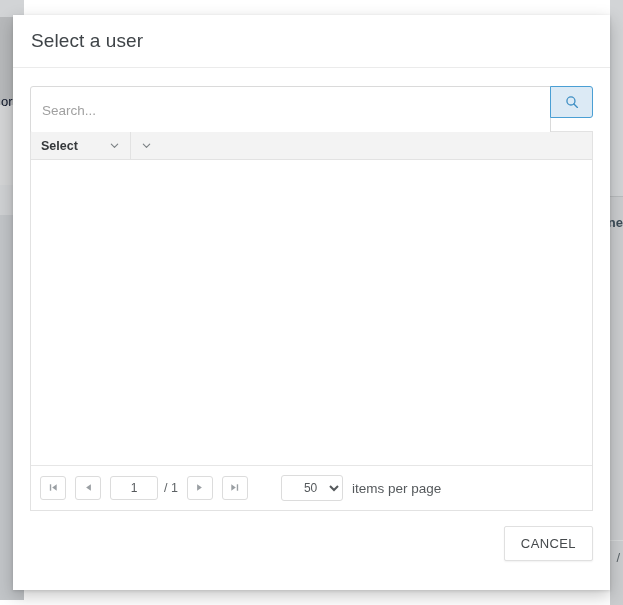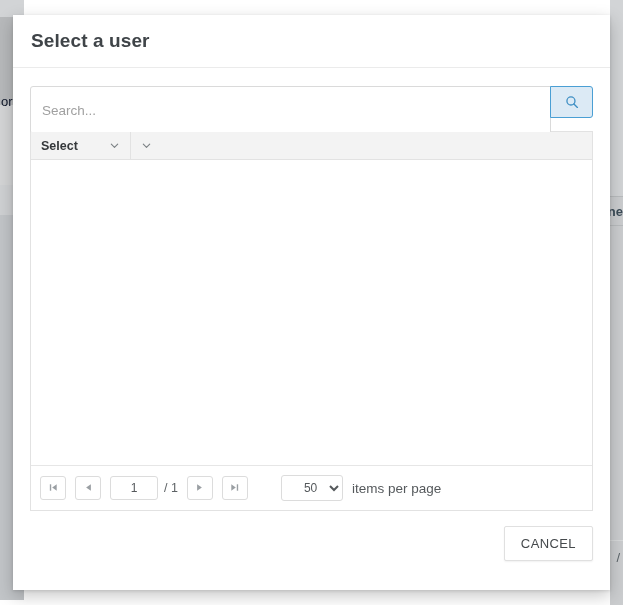--- a/index.html
+++ b/index.html
@@ -95,21 +95,21 @@
     height: 53px;
     box-sizing: border-box;
     border-bottom: 1px solid #ebebeb;
     display: flex;
     align-items: center;
     padding: 0 18px;
   }
   #modal-title {
     font-size: 19px;
     color: #3f4448;
-    font-weight: bold;
+    font-weight: normal;
     letter-spacing: 0.1px;
     text-align: center;
   }
 
   
   #modal-body {
     padding: 18px 17px 0 17px;
     box-sizing: border-box;
   }
 
@@ -314,21 +314,21 @@
 
   <span class="bg-text-left" style="left:1px;top:94px;">or</span>
 
   <div class="bg-right-panel">
     <div class="bg-right-col2" style="top:0;height:605px;background:#ffffff;"></div>
     <div class="bg-right-col" style="top:0;height:605px;background:#cbcdcf;"></div>
     <div class="bg-right-col" style="top:0;height:196px;background:#d2d4d6;"></div>
   </div>
   <div class="bg-hline" style="right:0;width:13px;top:196px;"></div>
   <div class="bg-hline" style="right:0;width:13px;top:225px;"></div>
-  <span class="bg-text-right" style="right:0px;top:204px;">ne</span>
+  <span class="bg-text-right" style="right:0px;top:215px;">ne</span>
   <div class="bg-hline" style="right:0;width:30px;top:540px;background:#d8dadb;"></div>
   <span class="bg-slash" style="right:3px;top:550px;">/</span>
 </div>
 
 <div id="modal">
 
   <div id="modal-header">
     <div id="modal-title">Select a user</div>
   </div>
 

